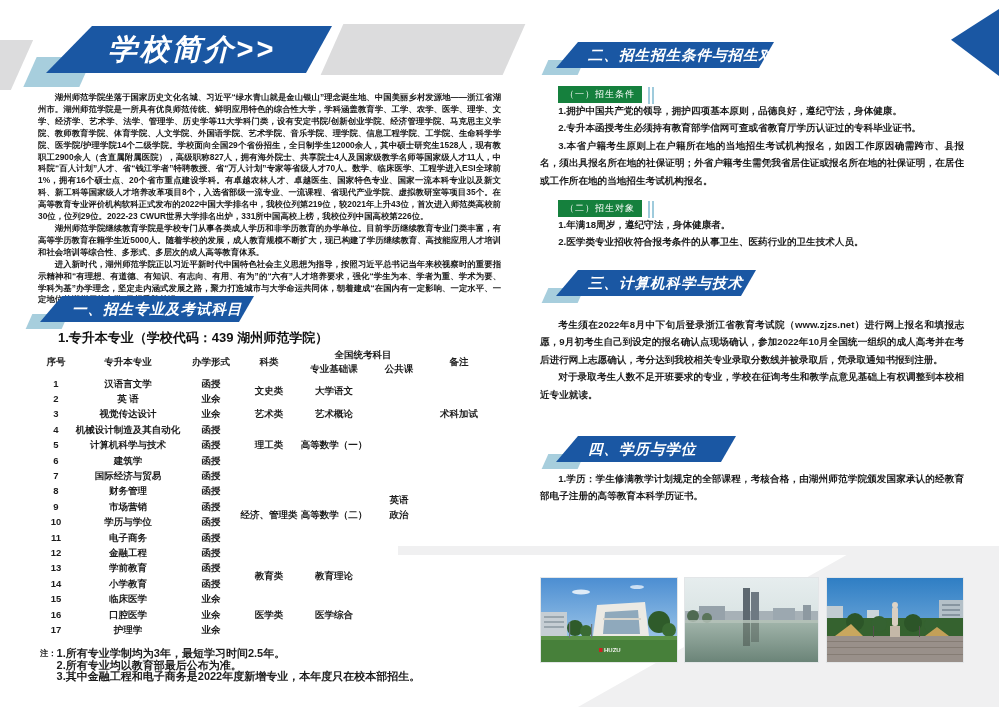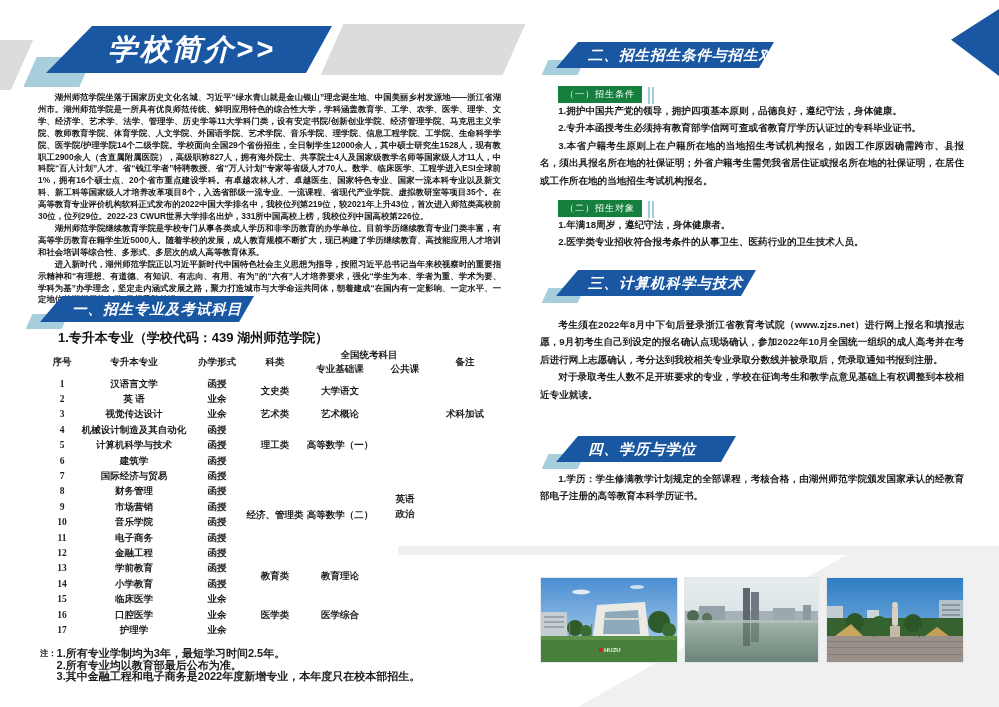--- a/index.html
+++ b/index.html
@@ -39,21 +39,21 @@
   .sec-banner .accent{left:-11px;bottom:-7px;width:36px;height:15px;}
   .sec-banner .shape{clip-path:polygon(22px 0,100% 0,calc(100% - 15px) 100%,0 100%);}
   .sec-banner .label{left:32px;top:50%;transform:translateY(-50%);font-size:14.5px;letter-spacing:1px;}
 
   
   #intro{left:38px;top:92px;width:463px;position:absolute;}
   .intro-p{font-size:8.4px;line-height:11.9px;font-weight:600;text-align:justify;text-indent:2em;color:var(--ink);}
 
   #subtitle{position:absolute;left:38px;top:329px;font-size:13px;font-weight:bold;color:#111;margin-left:20px;}
 
-  #majors-table{position:absolute;left:44px;top:348px;width:452px;border-collapse:collapse;font-family:Liberation Serif, serif;}
+  #majors-table{position:absolute;left:38px;top:348px;width:452px;border-collapse:collapse;}
   #majors-table th,#majors-table td{text-align:center;font-weight:600;color:var(--ink);padding:0;}
   #majors-table thead th{font-size:9.5px;font-weight:bold;line-height:14px;}
   #majors-table tbody td{font-size:9.5px;height:15.4px;line-height:14px;vertical-align:middle;}
   #majors-table .pub{line-height:15px;}
 
   #notes{position:absolute;left:40px;top:648px;display:flex;align-items:flex-start;}
   #notes .notes-label{font-size:8.3px;font-weight:600;line-height:11.5px;}
   #notes .note-line{font-size:11px;font-weight:600;line-height:11.5px;}
 
   
@@ -180,21 +180,21 @@
           <td>财务管理</td>
           <td>函授</td>
         </tr>
         <tr>
           <td>9</td>
           <td>市场营销</td>
           <td>函授</td>
         </tr>
         <tr>
           <td>10</td>
-          <td>音乐学院</td>
+          <td>学历与学位</td>
           <td>函授</td>
         </tr>
         <tr>
           <td>11</td>
           <td>电子商务</td>
           <td>函授</td>
         </tr>
         <tr>
           <td>12</td>
           <td>金融工程</td>

